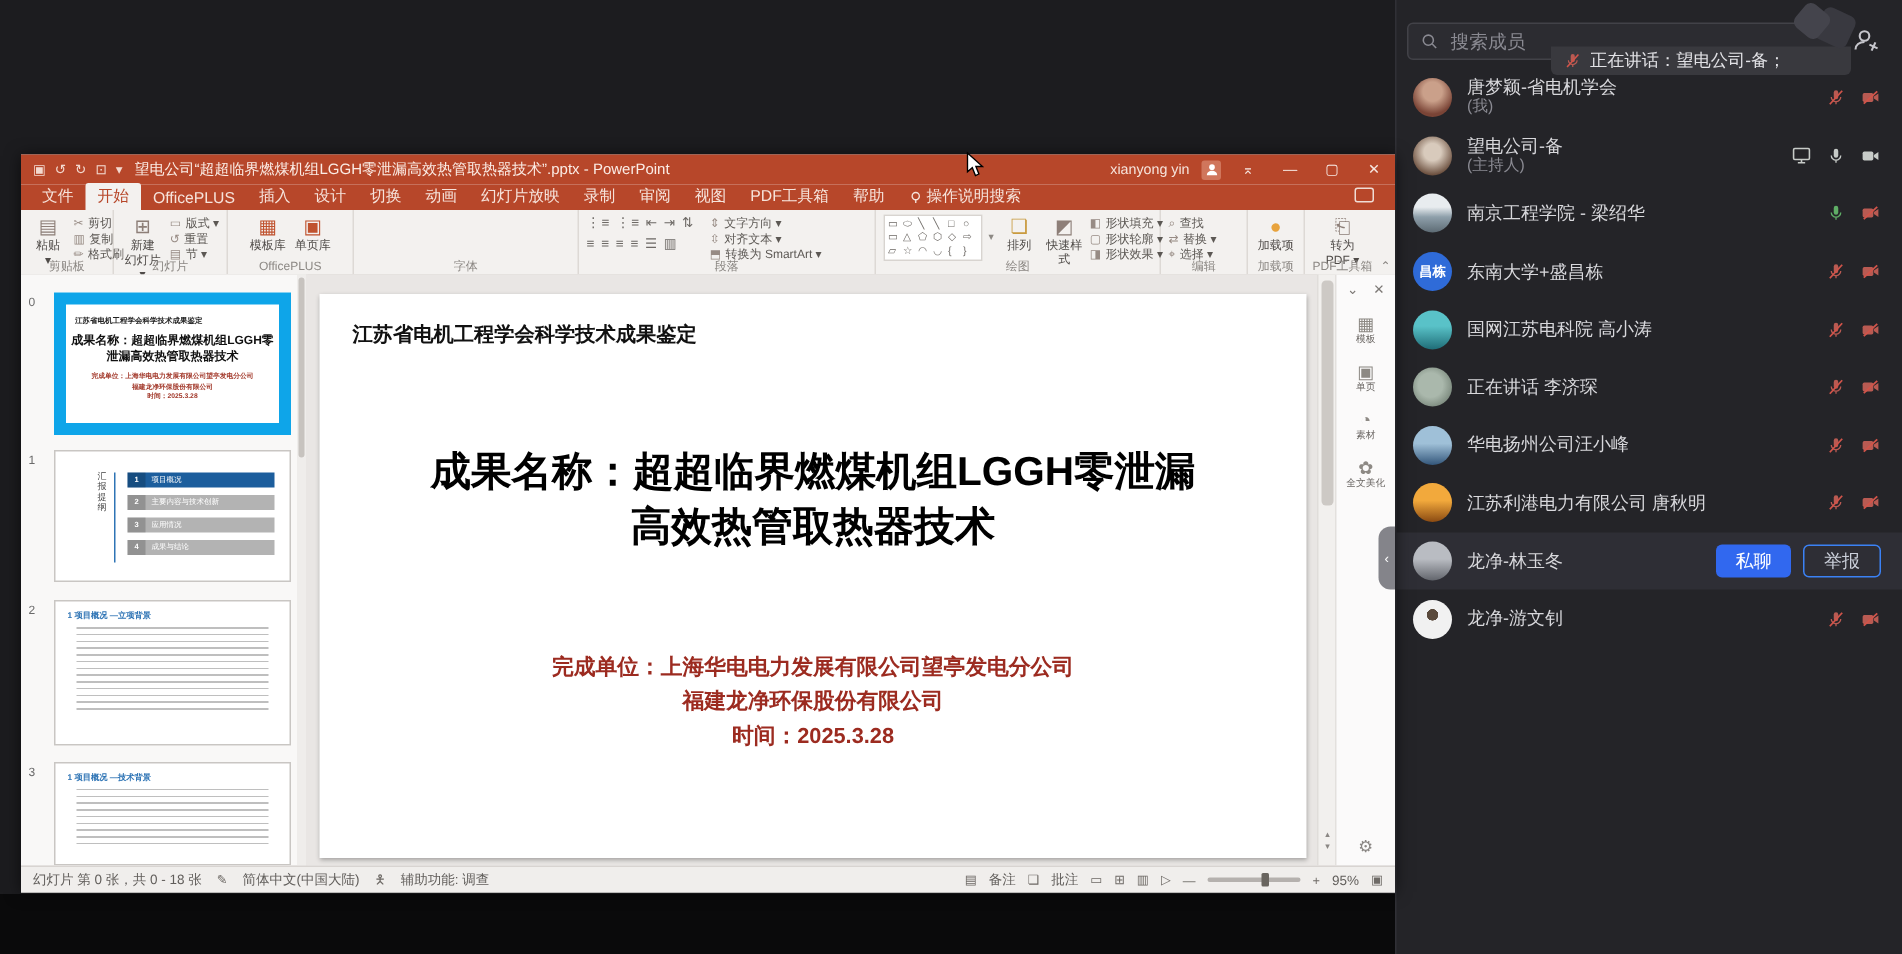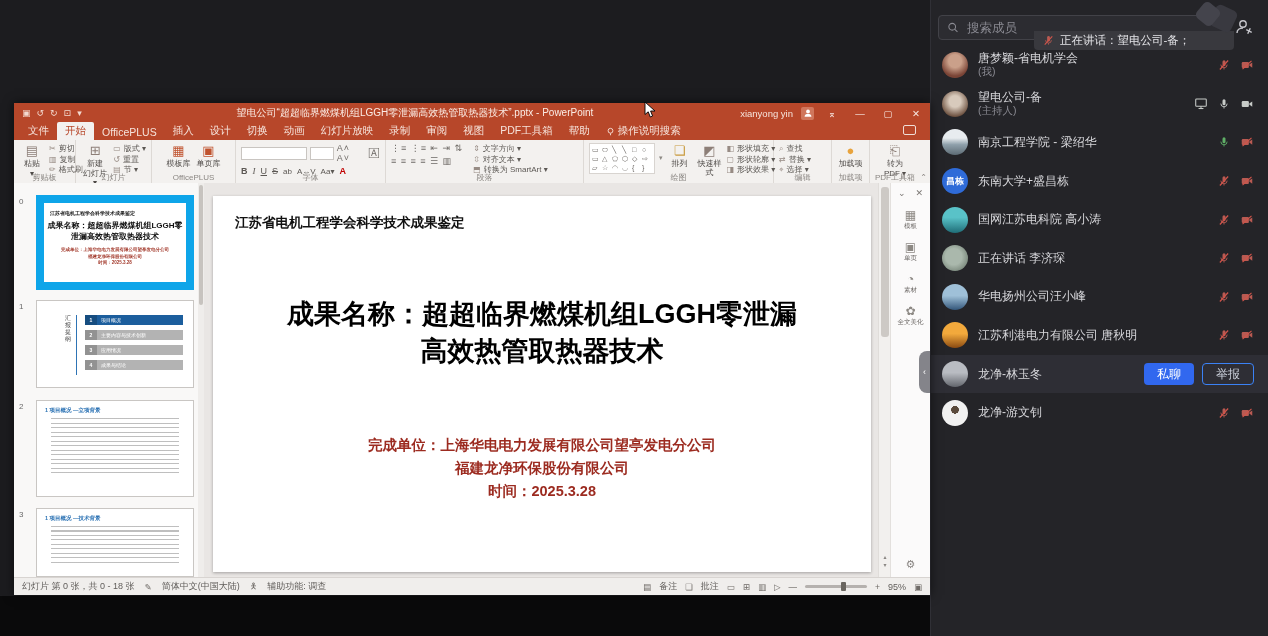--- a/index.html
+++ b/index.html
@@ -44,21 +44,21 @@
   .mic-i.green{color:#5fae66;}
   .mic-i.muted .slash,.cam-i.off .slash{display:inline;}
   .row-actions{margin-left:auto;display:flex;gap:8px;}
   .btn-chat{width:50px;height:22px;line-height:22px;text-align:center;border-radius:4px;background:#3168ef;color:#fff;font-size:12px;}
   .btn-report{width:50px;height:20px;line-height:20px;text-align:center;border-radius:4px;border:1px solid #3b82f6;color:#ccd1dc;font-size:12px;}
 
   
   .ppt{left:14px;top:103px;width:916px;height:492px;background:#f3f1ef;box-shadow:0 0 10px rgba(0,0,0,.6);}
   .titlebar{position:absolute;left:0;top:0;right:0;height:20px;background:#b7472a;display:flex;align-items:center;color:#f6e4dc;font-size:10px;}
   .qat{display:flex;gap:6px;padding:0 8px;font-size:9px;color:#f3d9cf;}
-  .tb-title{flex:1;text-align:center;color:#fbece5;font-size:10px;white-space:nowrap;overflow:hidden;}
+  .tb-title{flex:1;color:#fbece5;font-size:10px;white-space:nowrap;overflow:hidden;}
   .tb-right{display:flex;align-items:center;gap:8px;padding-right:4px;}
   .tb-acc{font-size:9.5px;}
   .tb-avatar{width:13px;height:13px;background:#d0765c;border-radius:2px;display:flex;align-items:center;justify-content:center;color:#fff;font-size:8px;}
   .winbtn{width:20px;text-align:center;font-size:9.5px;color:#f6e7e1;}
   .tabrow{position:absolute;left:0;top:20px;right:0;height:17px;background:#b7472a;display:flex;align-items:flex-end;padding-left:6px;color:#f6e3db;font-size:10.5px;}
   .tab{padding:2px 8px 2px;cursor:default;white-space:nowrap;}
   .tab.active{background:#f3f1ef;color:#b7472a;border-radius:2px 2px 0 0;}
   .tab-search{display:flex;align-items:center;gap:3px;padding:2px 8px;}
   .tab-bubble{margin-left:auto;margin-right:8px;width:11px;height:8px;border:1px solid #f0ddd6;border-radius:2px;margin-bottom:3px;}
 
@@ -538,38 +538,20 @@
         <span>模板库</span>
       </div>
       <div class="bigbtn">
         <span class="ic" style="color:#c0532f">▣</span>
         <span>单页库</span>
       </div>
       <div class="lbl">OfficePLUS</div>
     </div>
 
     <div class="grp" style="width:150px">
-      <div class="fcol" style="width:100%">
-        <div class="frow">
-          <span class="fbox" style="width:64px"></span>
-          <span class="fbox" style="width:22px"></span>
-          <span class="glyphrun">A˄ A˅</span>
-          <span class="glyphrun">🄰</span>
-        </div>
-        <div class="frow" style="gap:5px">
-          <b>B</b>
-          <i style="font-family:'Liberation Serif',serif">I</i>
-          <u>U</u>
-          <s>S</s>
-          <span style="font-size:8px">ab</span>
-          <span style="font-size:8px">A↔V</span>
-          <span style="font-size:8px">Aa▾</span>
-          <span style="color:#c00000;font-weight:bold">A</span>
-        </div>
-      </div>
       <div class="lbl">字体</div>
     </div>
 
     <div class="grp" style="width:198px">
       <div class="fcol">
         <div class="frow glyphrun">⋮≡ ⋮≡ ⇤ ⇥ ⇅</div>
         <div class="frow glyphrun">≡ ≡ ≡ ≡ ☰ ▥</div>
       </div>
       <div class="ministack" style="margin-left:6px">
         <span class="mini">

